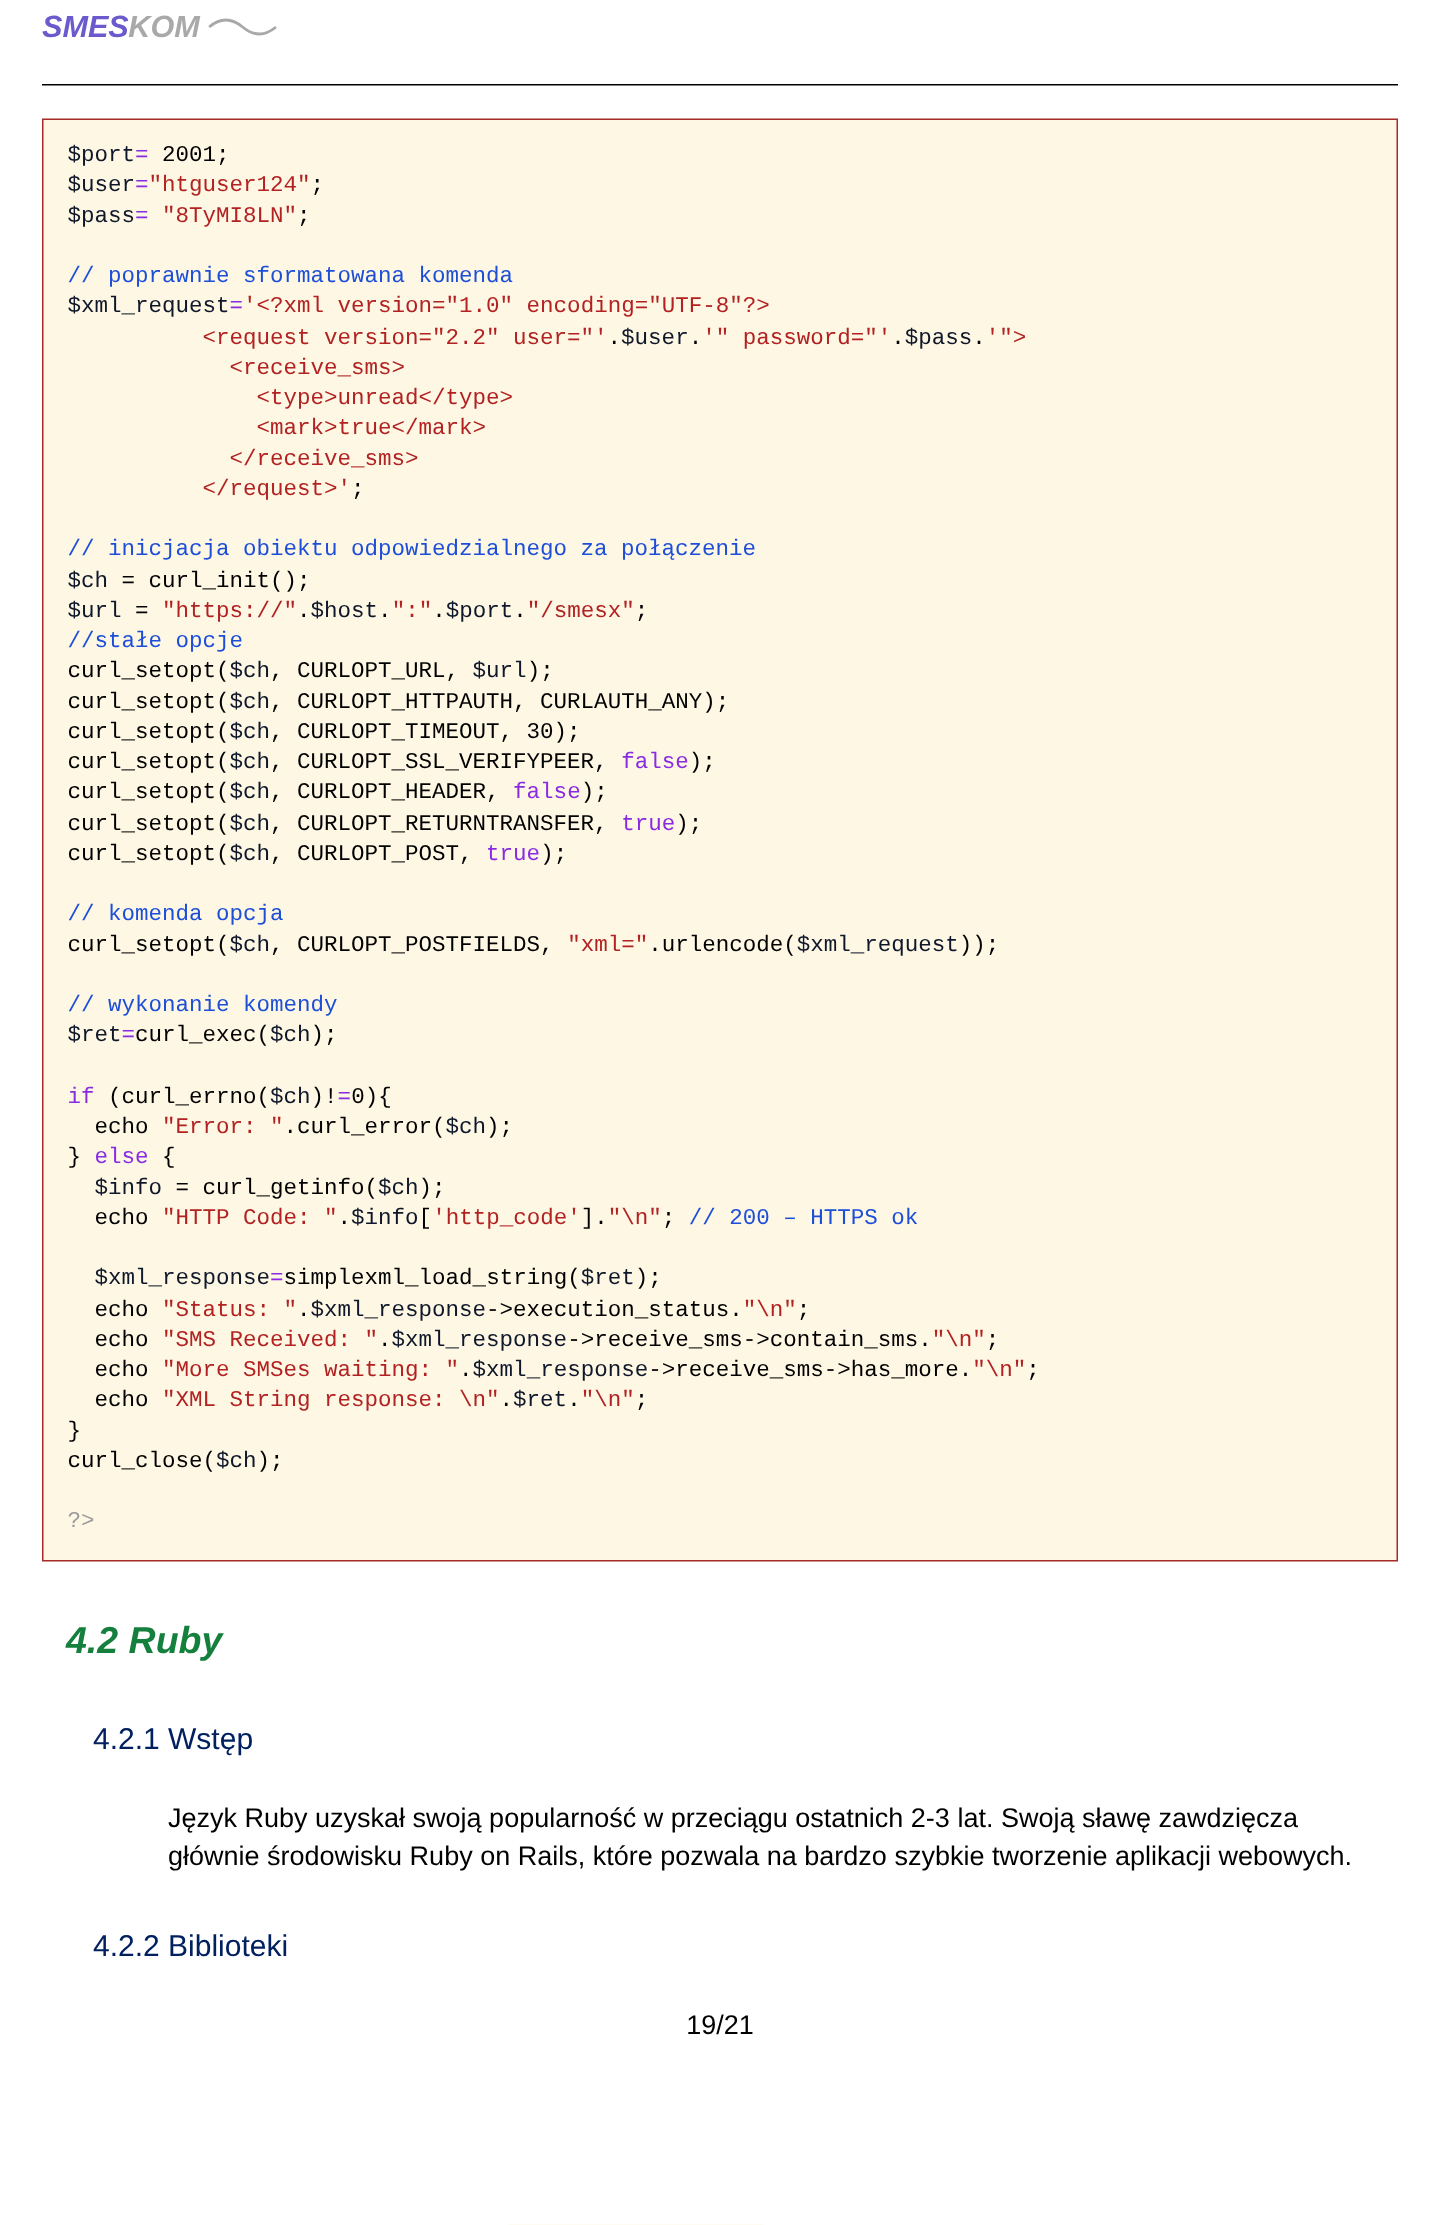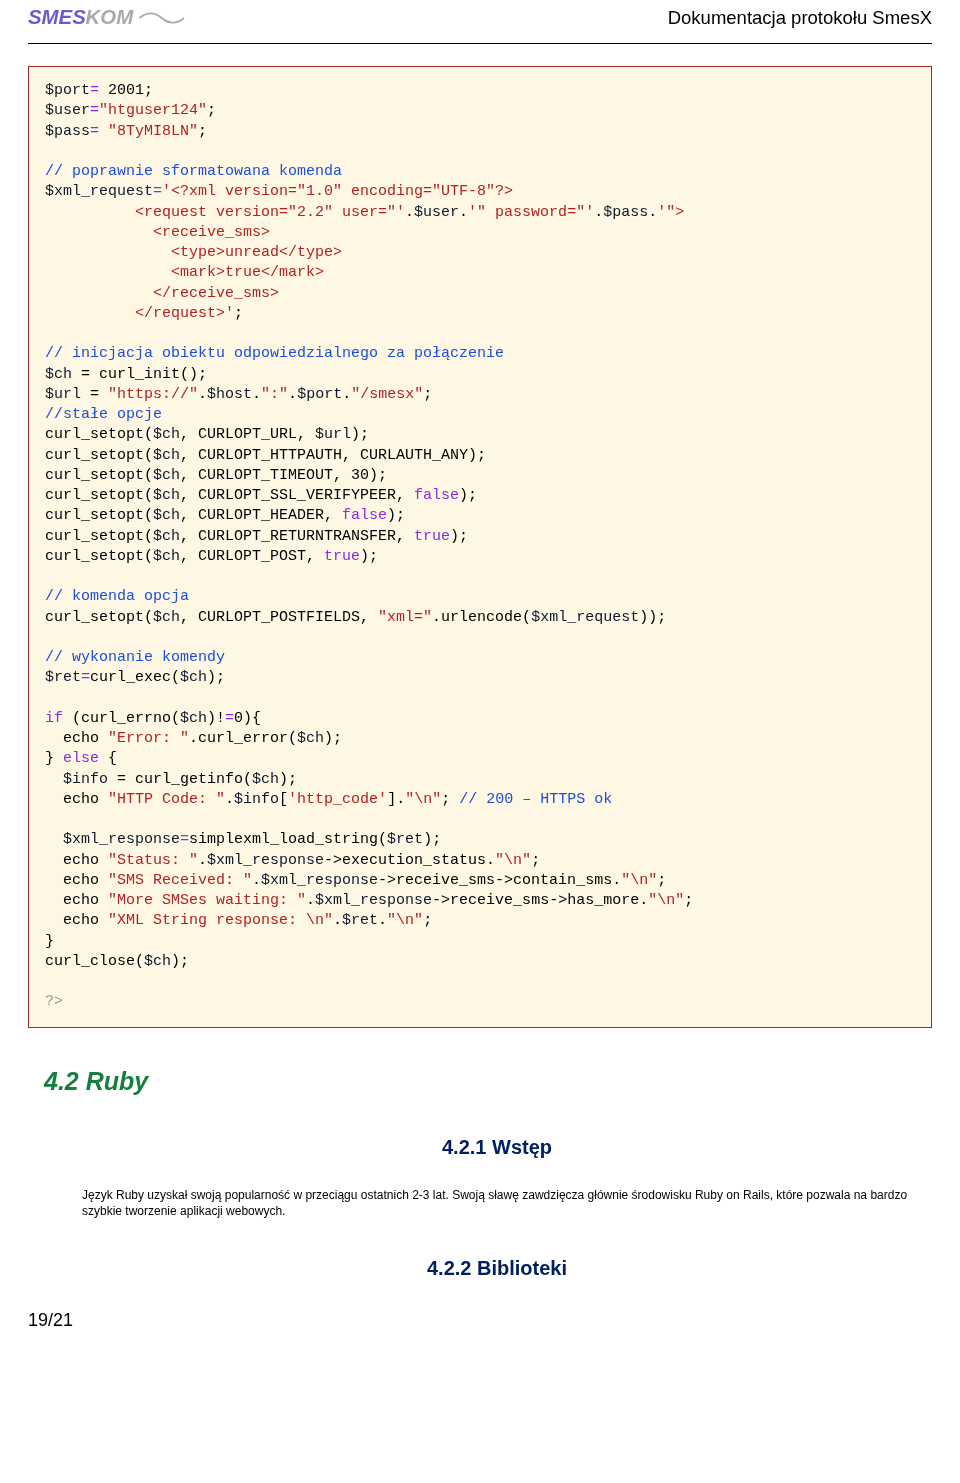--- a/index.html
+++ b/index.html
@@ -11,22 +11,22 @@
     color: #000;
     font-size: 17px;
     line-height: 1.4;
   }
   .page {
     padding: 0 28px 24px 28px;
   }
   .header {
     display: flex;
     justify-content: space-between;
-    align-items: center;
-    padding: 4px 0 11px 0;
+    align-items: flex-start;
+    padding: 4px 0 24px 0;
     border-bottom: 1px solid #000;
     margin-bottom: 22px;
   }
   .logo {
     display: flex;
     align-items: center;
     height: 28px;
   }
   .logo svg { height: 26px; width: auto; }
   .doc-title {
@@ -51,55 +51,53 @@
   .t-last{ color: #999; }
   .h2 {
     font-size: 25px;
     font-style: italic;
     font-weight: bold;
     color: #15803d;
     margin: 10px 0 34px 16px;
   }
   .h3 {
     font-size: 20px;
-    font-weight: bold;
+    font-weight: normal;
     color: #002060;
     margin: 8px 0 26px 34px;
-    text-align: center;
   }
   .para {
-    font-size: 12px;
-    margin: 0 16px 34px 54px;
+    font-size: 18px;
+    margin: 0 16px 34px 84px;
     line-height: 1.4;
   }
   .para2 {
     font-size: 18px;
     margin: 0 16px 30px 56px;
     line-height: 1.4;
   }
   .footer {
-    text-align: left;
+    text-align: center;
     font-size: 18px;
     margin-top: 0;
   }
 </style>
 </head>
 <body>
 
 <div class="page">
 
   <div class="header">
     <div class="logo">
       <svg viewBox="0 0 180 28" width="160">
         <text x="0" y="21" font-family="Arial" font-size="22" font-weight="bold" font-style="italic" fill="#6a5acd">SMES</text>
         <text x="62" y="21" font-family="Arial" font-size="22" font-weight="bold" font-style="italic" fill="#a9a9a9">KOM</text>
         <path d="M120 14 q12 -10 24 0 q12 10 24 0" stroke="#a9a9a9" stroke-width="2" fill="none"></path>
       </svg>
     </div>
-    <div class="doc-title">Dokumentacja protokołu SmesX</div>
   </div>
 
   <pre class="code-box"><span class="t-var">$port</span><span class="t-op">=</span><span> 2001;</span>
 <span class="t-var">$user</span><span class="t-op">=</span><span class="t-str">"htguser124"</span><span>;</span>
 <span class="t-var">$pass</span><span class="t-op">= </span><span class="t-str">"8TyMI8LN"</span><span>;</span>
 
 <span class="t-cmt">// poprawnie sformatowana komenda</span>
 <span class="t-var">$xml_request</span><span class="t-op">=</span><span class="t-str">'&lt;?xml version="1.0" encoding="UTF-8"?&gt;</span>
 <span class="t-str">          &lt;request version="2.2" user="'</span><span>.</span><span class="t-var">$user</span><span>.</span><span class="t-str">'" password="'</span><span>.</span><span class="t-var">$pass</span><span>.</span><span class="t-str">'"&gt;</span>
 <span class="t-str">            &lt;receive_sms&gt;</span>

